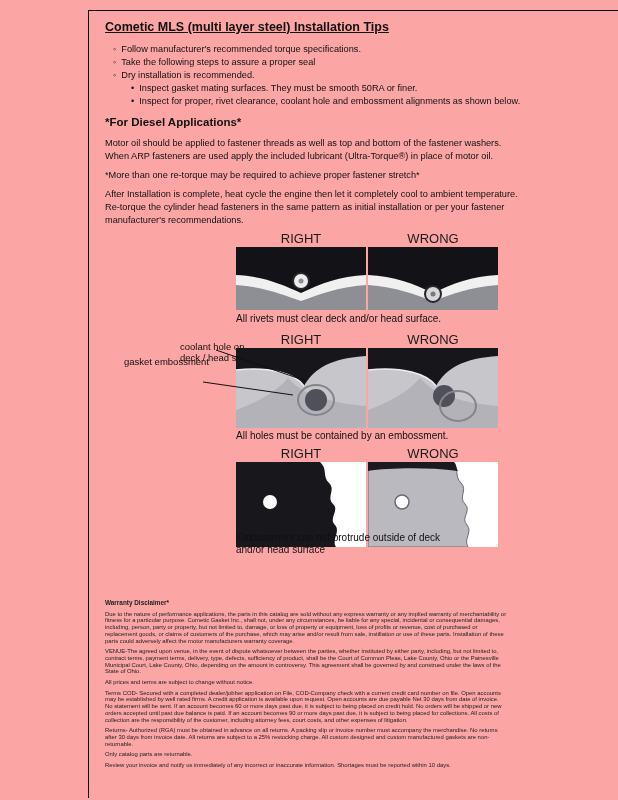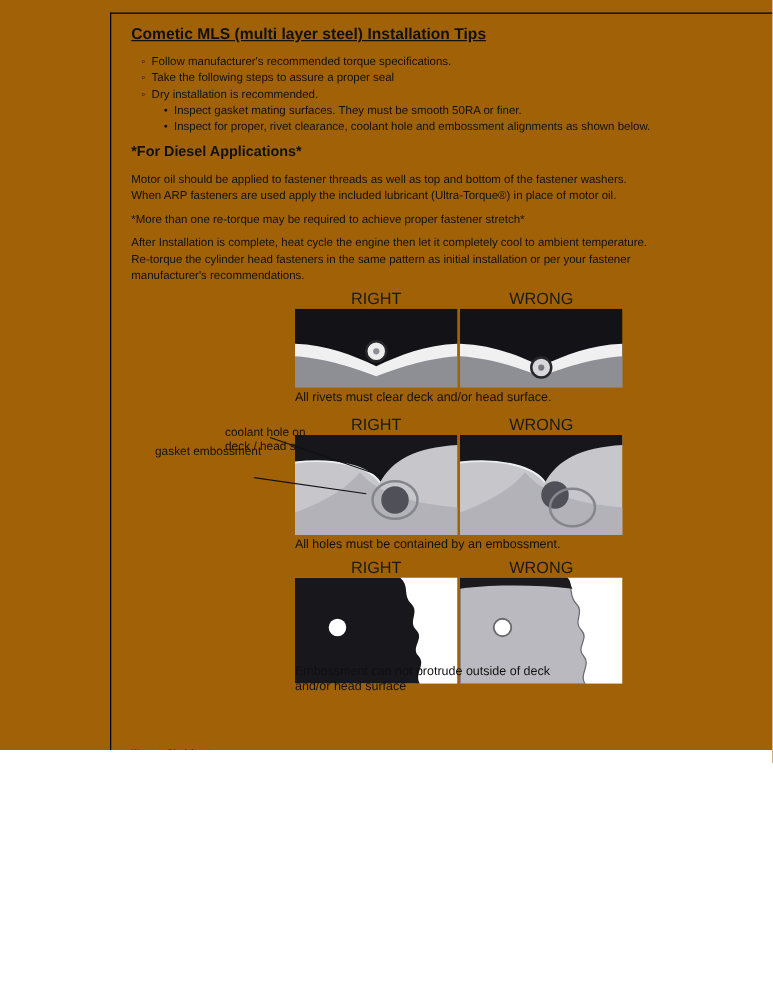--- a/index.html
+++ b/index.html
@@ -1,17 +1,17 @@
 <!DOCTYPE html>
 <html><head>
 <meta charset="utf-8">
 <style>
   html,body { margin:0; padding:0; background:#ffffff; }
   .page {
-    position:relative; width:618px; height:600px; background:#a16207;
+    position:relative; width:618px; height:800px; background:#fca5a5;
     font-family:"Liberation Sans", sans-serif; color:#111; overflow:hidden;
   }
   .page-border {
     position:absolute; left:88px; top:10px; width:529px; height:787px;
     border-top:1px solid #000; border-left:1px solid #000;
   }
   .title {
     position:absolute; left:105px; top:20px; margin:0;
     font-size:12.5px; font-weight:bold; text-decoration:underline;
   }

